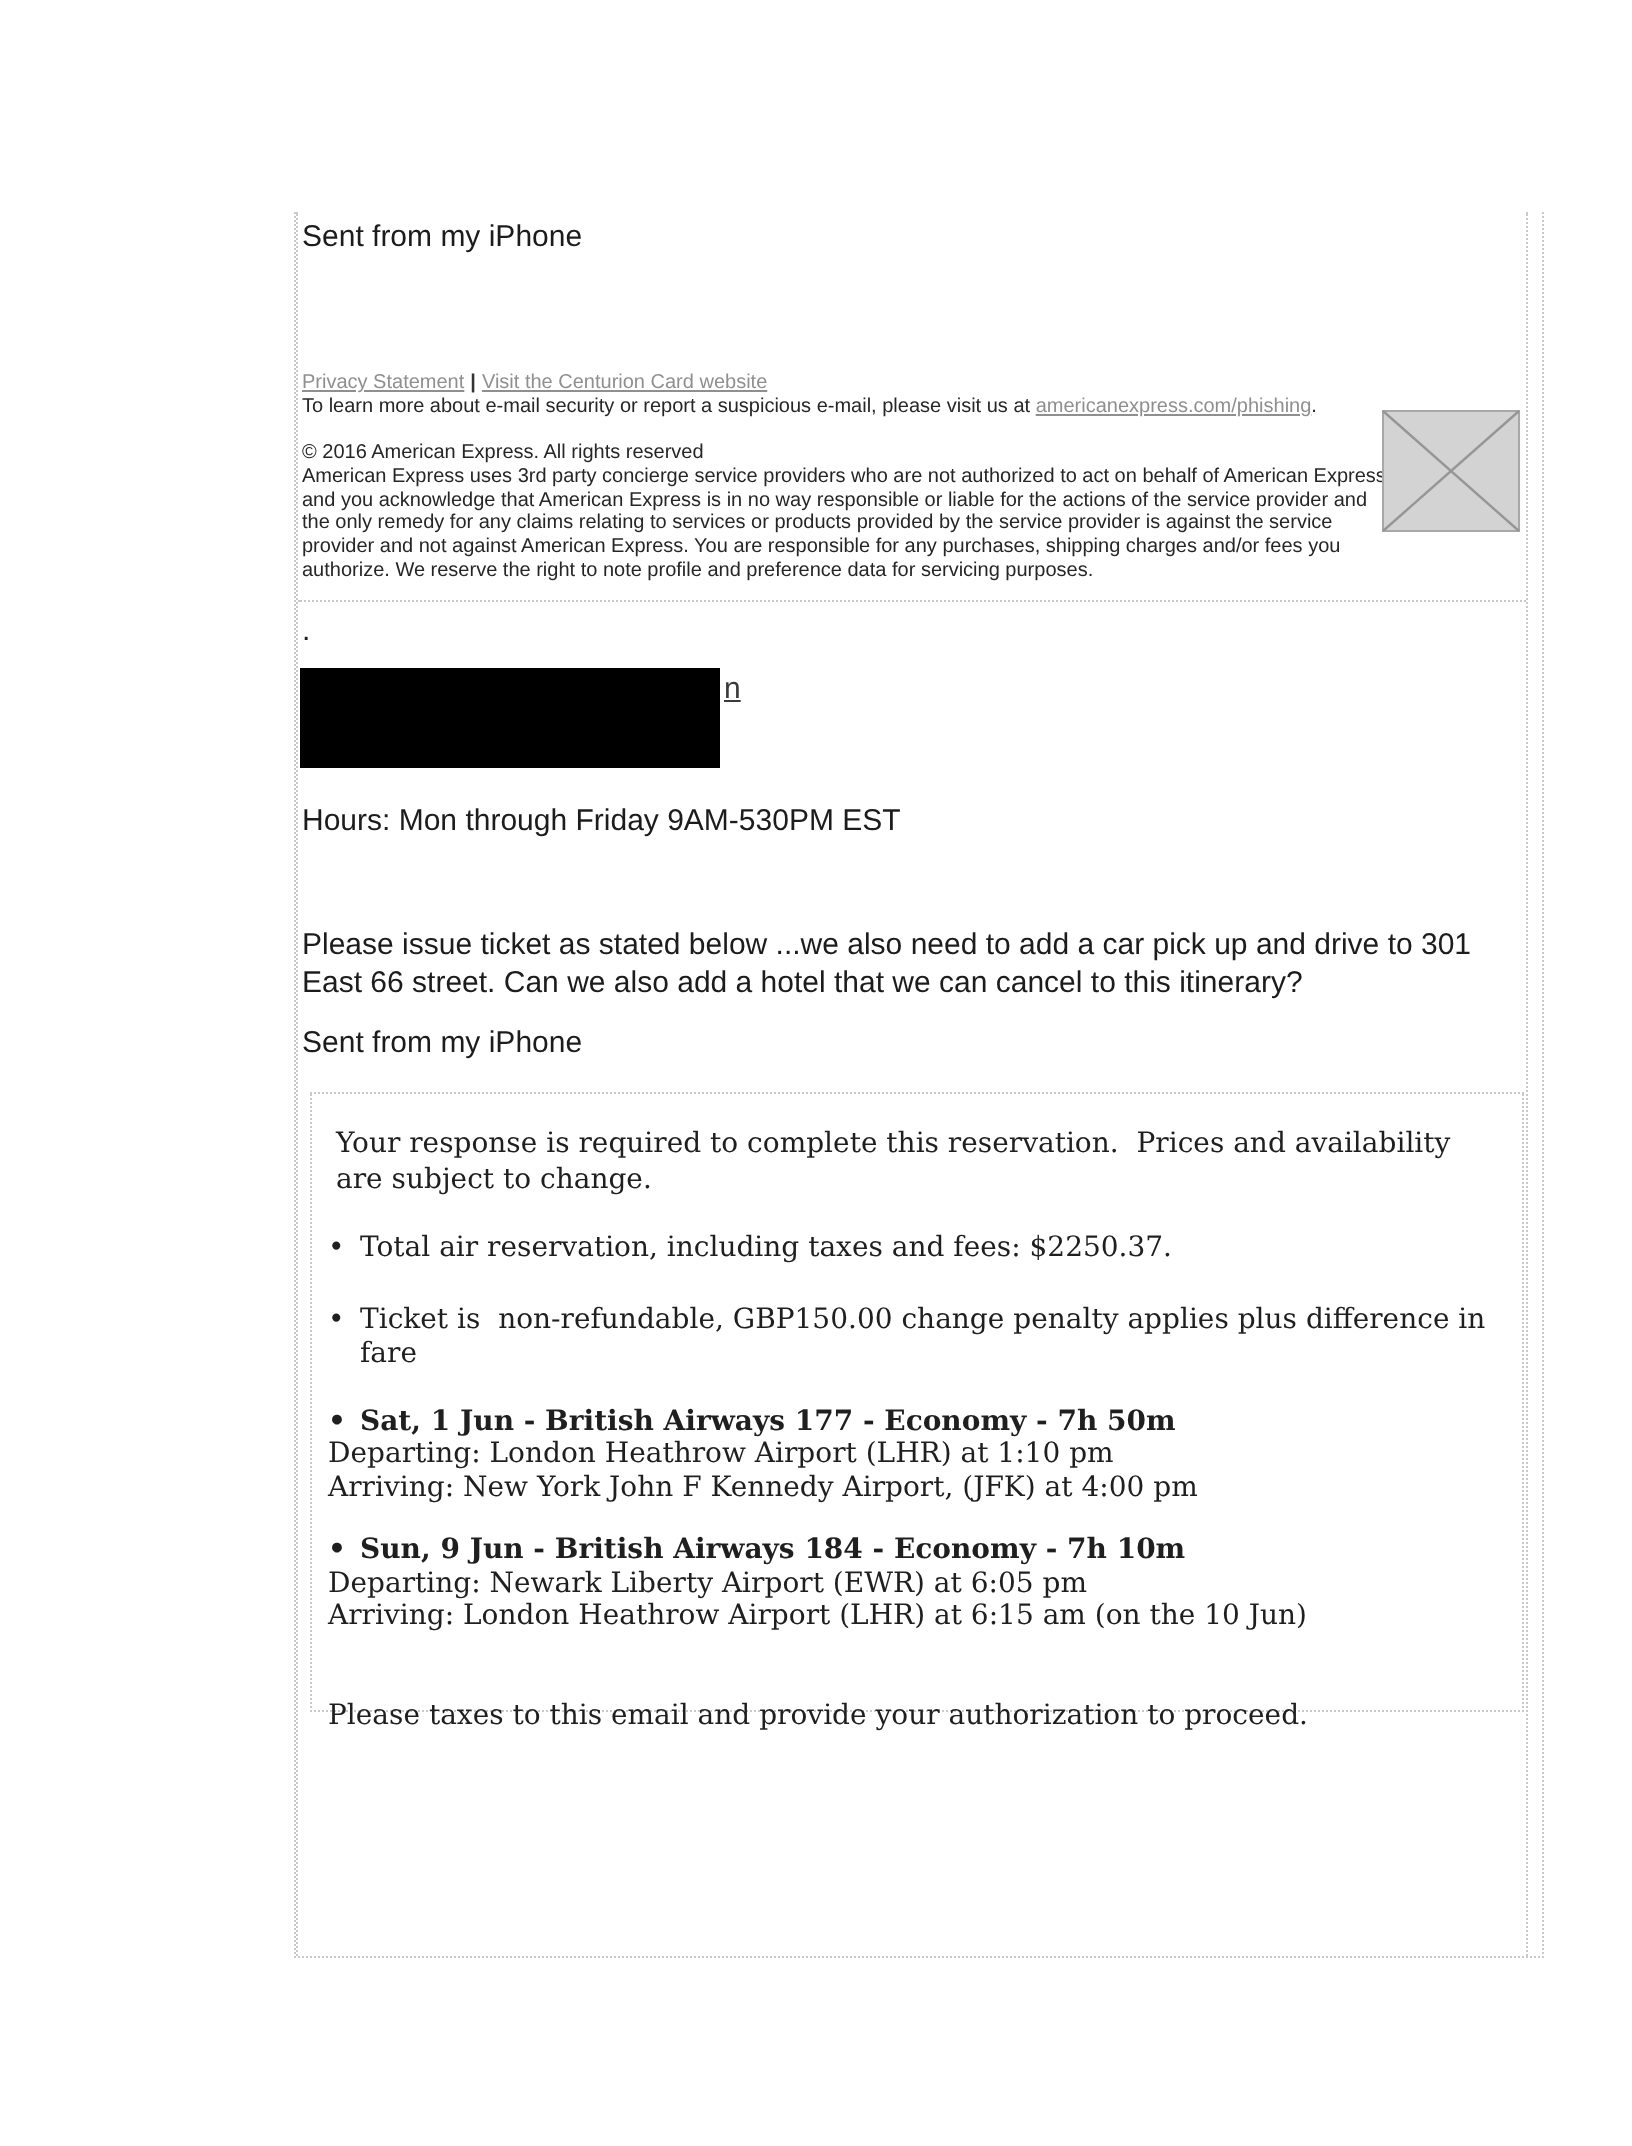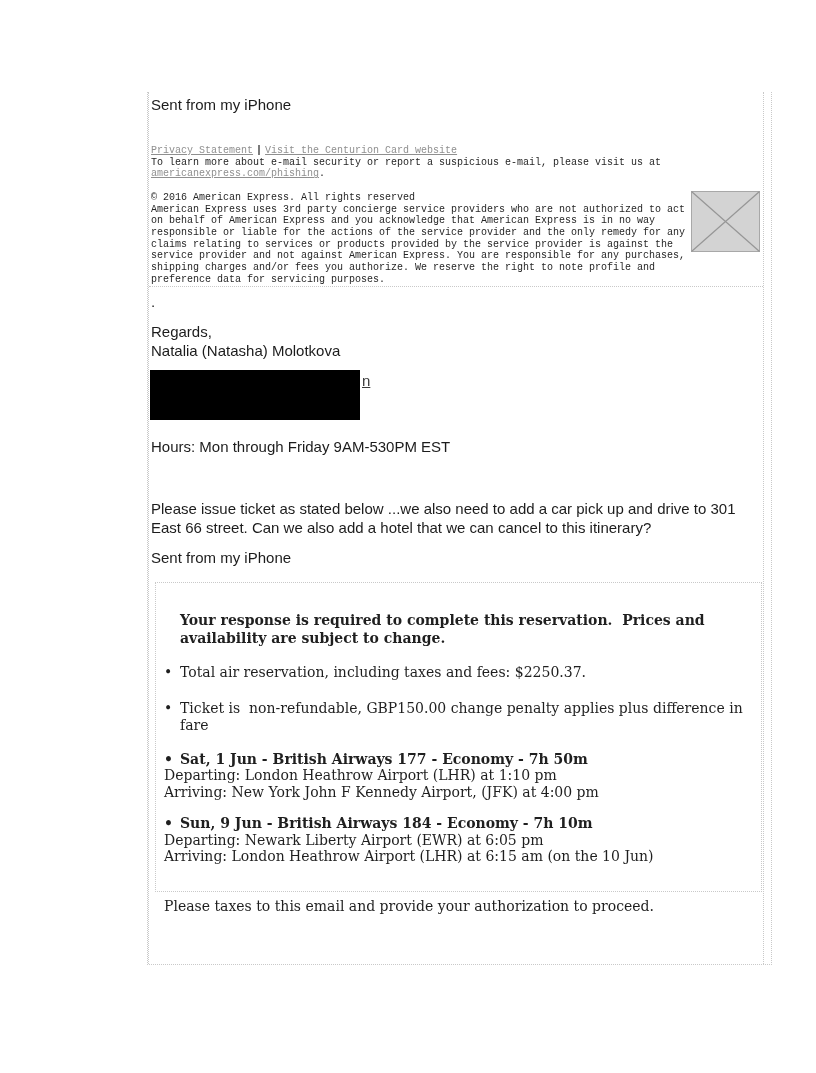--- a/index.html
+++ b/index.html
@@ -2,38 +2,38 @@
 <html><head>
 <meta charset="utf-8">
 <style>
   html,body { margin:0; padding:0; background:#ffffff; }
   .page {
     position:relative; width:816px; height:1073px; background:#ffffff;
     font-family:"Liberation Sans", sans-serif; color:#1c1c1c; overflow:hidden;
   }
   
   .quote-outer {
-    position:absolute; left:147px; top:92px; width:623px; height:872px;
+    position:absolute; left:147px; top:106px; width:623px; height:872px;
     border-left:1px dotted #c9c9c9; border-right:1px dotted #c9c9c9;
     border-bottom:1px dotted #c9c9c9; box-sizing:content-box;
   }
   .quote-inner {
     height:100%; margin-right:7px;
     border-left:1px dotted #c9c9c9; border-right:1px dotted #c9c9c9;
     box-sizing:border-box; position:relative;
   }
   .t { white-space:pre-wrap; }
 
   
   .block-a {
     position:relative; height:190px; border-bottom:1px dotted #c9c9c9;
     padding:4px 0 0 2px; box-sizing:content-box;
   }
   .sig { margin:0; font-size:15px; line-height:18px; color:#1c1c1c; }
-  .fineprint { margin-top:31px; width:545px; font-size:10px; line-height:11.7px; color:#262626;font-family:Liberation Mono, monospace; }
+  .fineprint { margin-top:58px; width:545px; font-size:10px; line-height:11.7px; color:#262626; }
   .fineprint a { color:#8f8f8f; text-decoration:underline; cursor:pointer; }
   .links-line .sep { color:#333; font-weight:bold; margin:0 3px; }
   .envelope-wrap { position:absolute; top:99px; right:3px; width:69px; height:61px; }
 
   
   .dot-line { margin:7px 0 0 2px; font-size:15px; line-height:16px; }
   .body1 { margin:9px 0 0 2px; font-size:15px; line-height:19px; }
   .regards-block { margin:12px 0 0 2px; font-size:15px; line-height:19px; }
   .title-line { margin:8px 0 0 2px; font-size:15px; line-height:19px; }
   .redaction-row { position:relative; margin-top:10px; height:50px; }
@@ -45,21 +45,21 @@
   .body3 { margin:43px 0 0 2px; font-size:15px; line-height:19px; }
   .sig2 { margin:11px 0 0 2px; font-size:15px; line-height:19px; }
 
   
   .resv-box {
     margin:15px 0 0 6px; width:calc(100% - 7px); height:310px;
     border:1px dotted #c9c9c9; box-sizing:border-box;
     padding:13px 10px 0 8px;
     font-family:"DejaVu Serif", serif; font-size:14px; line-height:17.5px; color:#1f1f1f;
   }
-  .resv-intro { margin:16px;font-weight:bold; }
+  .resv-intro { margin:4px; }
   .bullet-line { display:flex; margin-top:17px; }
   .bullet-line .bullet { width:16px; flex:0 0 16px; }
   .bullet-line .btxt { flex:1; }
   .bullet-line.bold { font-weight:bold; }
   .flight-group { margin-top:16px; line-height:16.5px; }
   .flight-detail { margin:0; }
   .resv-outro { margin-top:33px; }
 
   
   .bates { position:absolute; top:1098px; right:31px; font-size:11px; color:#000; }
@@ -89,24 +89,20 @@
           <div class="phish-line t"><span>To learn more about e-mail security or report a suspicious e-mail, please visit us at </span><a>americanexpress.com/phishing</a><span>.</span>
           </div>
           <div>© 2016 American Express. All rights reserved</div>
           <div class="disclaimer">American Express uses 3rd party concierge service providers who are not authorized to act on behalf of American Express and you acknowledge that American Express is in no way responsible or liable for the actions of the service provider and the only remedy for any claims relating to services or products provided by the service provider is against the service provider and not against American Express. You are responsible for any purchases, shipping charges and/or fees you authorize. We reserve the right to note profile and preference data for servicing purposes.</div>
         </div>
       </div>
 
       <p class="dot-line">.</p>
 
 
-      <div class="regards-block">
-        <div>Regards,</div>
-        <div>Natalia (Natasha) Molotkova</div>
-      </div>
 
 
       <div class="redaction-row">
         <div class="redaction"></div>
         <a class="redacted-tail">n</a>
       </div>
 
       <div class="hours-line">Hours: Mon through Friday 9AM-530PM EST</div>
 
       <p class="body3 t">Please issue ticket as stated below ...we also need to add a car pick up and drive to 301 East 66 street. Can we also add a hotel that we can cancel to this itinerary?</p>

